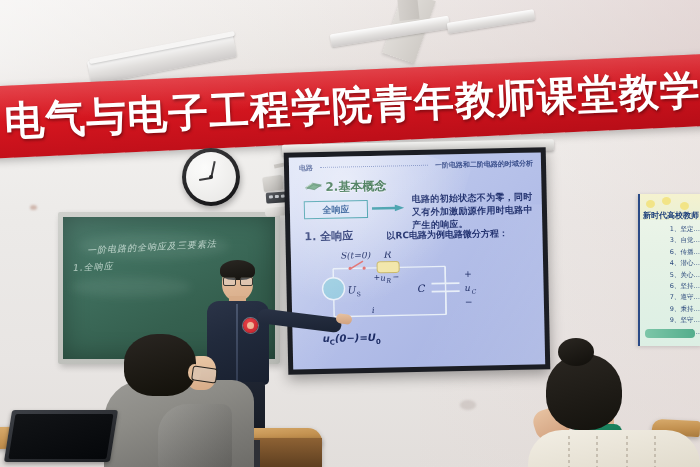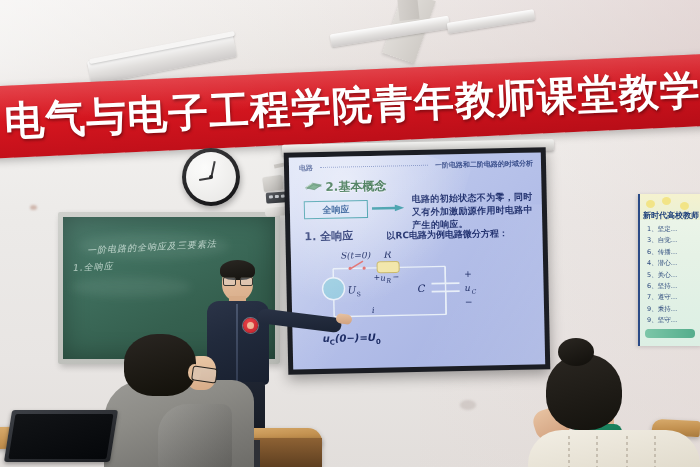--- a/index.html
+++ b/index.html
@@ -203,21 +203,21 @@
     background:linear-gradient(180deg,#f5f2cf,#e9f0d6);
   }
   .pd-dot{position:absolute;width:9px;height:8px;border-radius:50%;background:#f2e27a;opacity:.85;}
   .poster-title{
     position:absolute;left:3px;top:16px;font-size:8px;font-weight:bold;color:#1d3f7a;
     white-space:nowrap;font-family:Liberation Mono, monospace;
   }
   .poster-list{
     position:absolute;left:7px;top:30px;right:2px;
     font-size:6.5px;line-height:11.4px;color:#2d4a7d;
-    font-family:"DejaVu Sans",sans-serif;white-space:nowrap;
+    font-family:"DejaVu Sans",sans-serif;white-space:nowrap;text-align:right;
   }
   .poster-foot{
     position:absolute;left:5px;bottom:8px;width:50px;height:9px;
     background:linear-gradient(90deg,#7cc6a8,#54ad8c);border-radius:4px;
   }
 
   
   .teacher{position:absolute;left:196px;top:262px;width:150px;height:200px;}
   .t-head{
     position:absolute;left:26px;top:2px;width:31px;height:37px;

